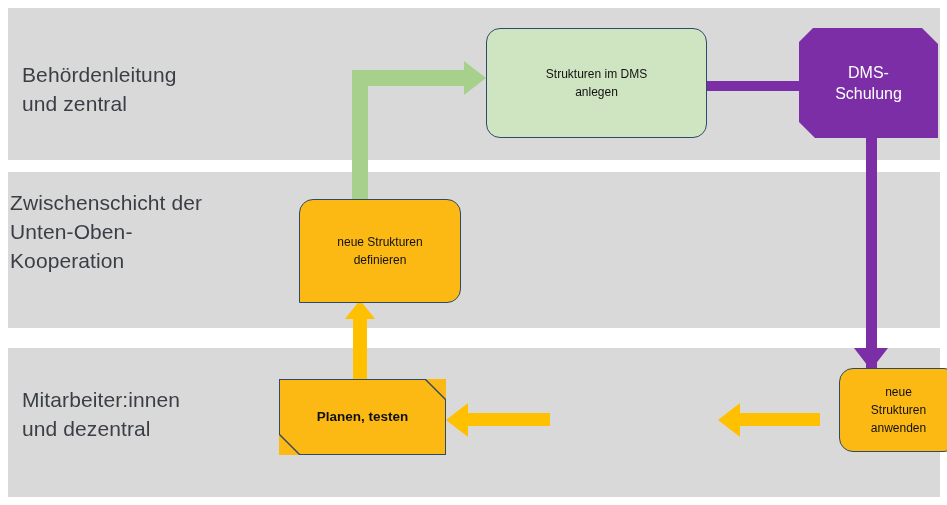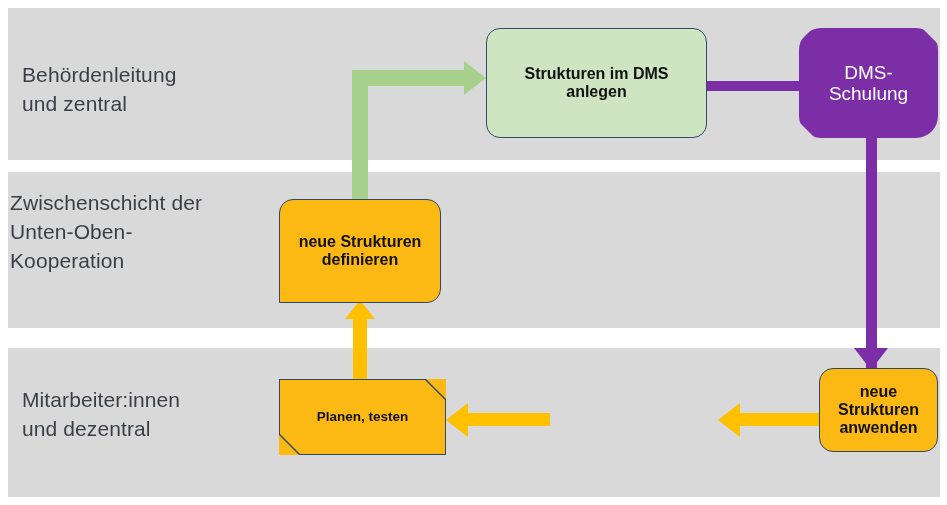--- a/index.html
+++ b/index.html
@@ -43,23 +43,23 @@
   #label-row-3 { left: 22px; top: 385px; }
 
   
   .node {
     position: absolute;
     display: flex;
     align-items: center;
     justify-content: center;
     text-align: center;
     box-sizing: border-box;
-    font-size: 16px;
+    font-size: 12px;
     line-height: 18px;
-    font-weight: 700;
+    font-weight: 400;
     white-space: pre-line;
     z-index: 5;
     font-family: "Liberation Sans", sans-serif;
   }
   .node-green {
     background: #cfe5c2;
     border: 1px solid #2e4a6b;
     border-radius: 14px;
     color: #111111;
   }
@@ -68,20 +68,21 @@
     color: #ffffff;
     border: none;
     clip-path: polygon(
       14px 0, calc(100% - 16px) 0, 100% 16px,
       100% 100%, 16px 100%, 0 calc(100% - 16px), 0 14px);
   }
   .node-orange-round {
     background: #fdb913;
     border: 1px solid #2e4a6b;
     color: #111111;
+    margin-left: 20px;
   }
   #node-neue-strukturen-definieren {
     border-radius: 14px 14px 14px 0;
   }
   #node-neue-strukturen-anwenden {
     border-radius: 14px;
   }
   .node-orange-cut {
     background: #fdb913;
     color: #111111;
@@ -177,21 +178,21 @@
 
   <div class="conn conn-orange" style="left:468px; top:413px; width:82px; height:13px;"></div>
   <div class="arrow arrow-left-orange" style="left:446px; top:403px;"></div>
 
   <div class="conn conn-orange" style="left:353px; top:310px; width:14px; height:72px;"></div>
   <div class="arrow arrow-up-orange" style="left:345px; top:300px;"></div>
 
   <div class="node node-green" id="node-strukturen-im-dms-anlegen" style="left:486px; top:28px; width:221px; height:110px;">Strukturen im DMS
 anlegen</div>
 
-  <div class="node node-purple" id="node-dms-schulung" style="left:799px; top:28px; width:139px; height:110px; font-size:19px; line-height:21px; font-weight:400;border-radius:22px;">DMS-
+  <div class="node node-purple" id="node-dms-schulung" style="left:799px; top:28px; width:139px; height:110px; font-size:16px; line-height:21px; font-weight:400;">DMS-
 Schulung</div>
 
   <div class="node node-orange-round" id="node-neue-strukturen-definieren" style="left:279px; top:199px; width:162px; height:104px;">neue Strukturen
 definieren</div>
 
   <div class="node-orange-cut" id="node-planen-testen" style="left:279px; top:379px; width:167px; height:76px;">Planen, testen</div>
 
 
   <div class="node node-orange-round" id="node-neue-strukturen-anwenden" style="left:819px; top:368px; width:119px; height:84px;">neue
 Strukturen

